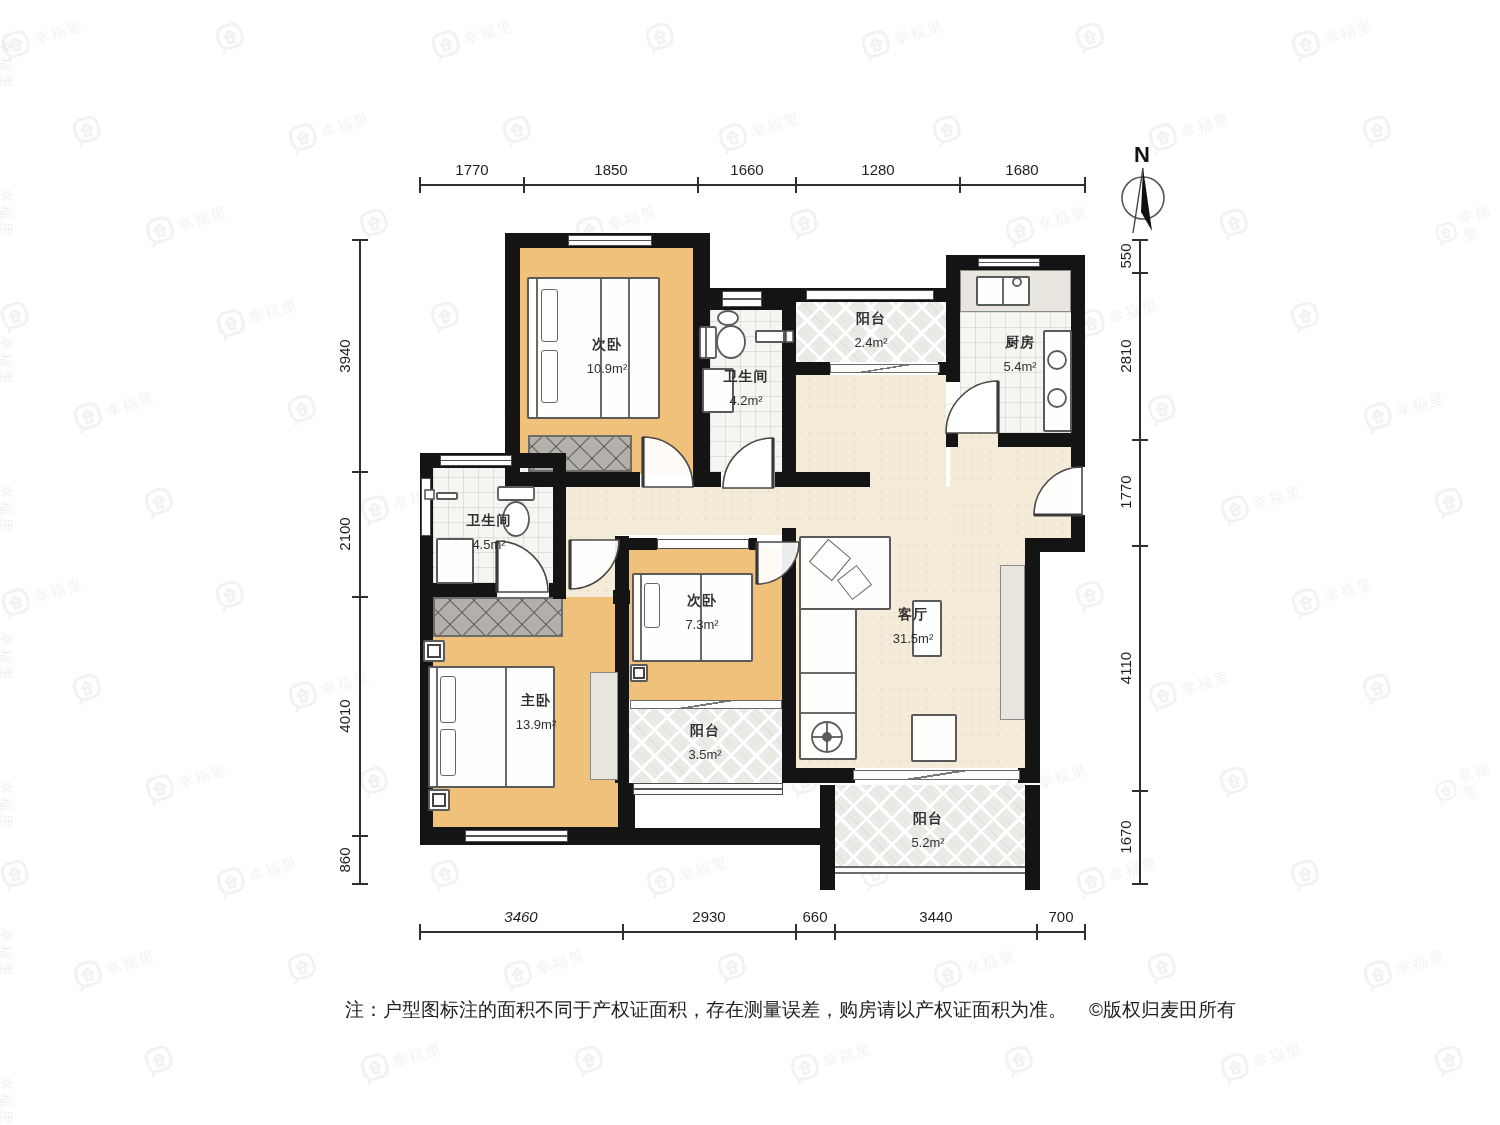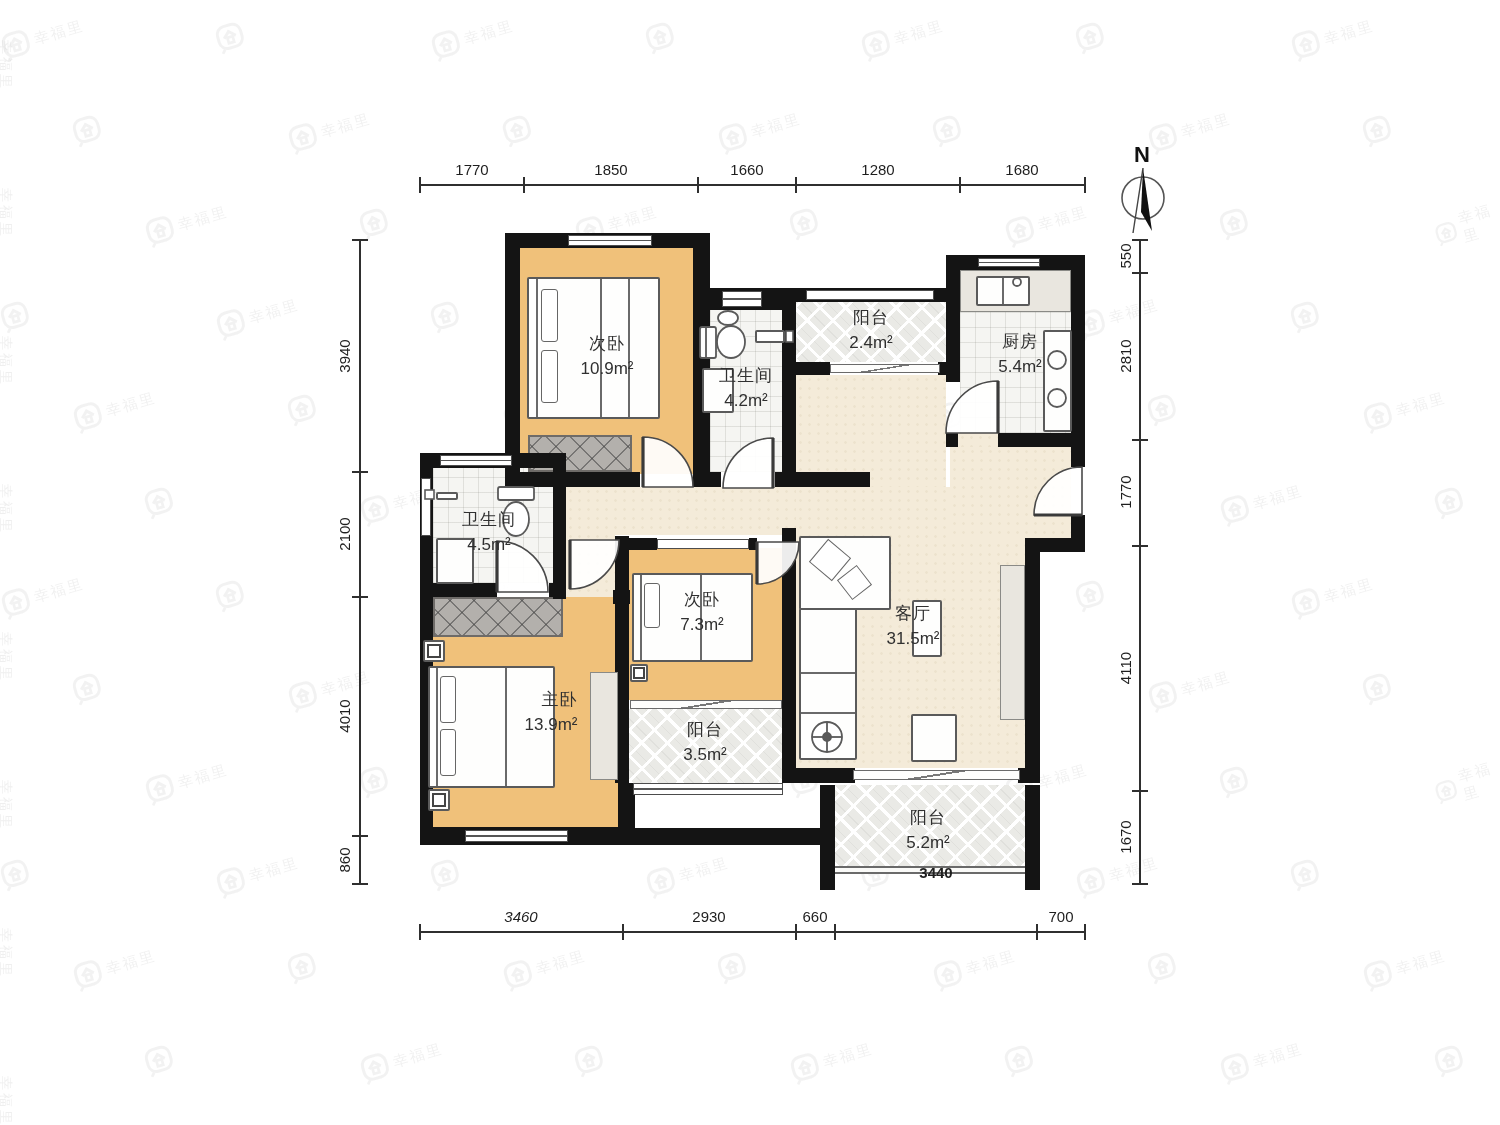--- a/index.html
+++ b/index.html
@@ -48,22 +48,22 @@
   .rail{background:#fafaf8;border-top:2px solid #6a6a6a;border-bottom:2px solid #6a6a6a;}
   
   .furn{background:#fefefd;border:2px solid #5a5a5a;border-radius:2px;}
   .furn-light{background:#e9e6df;border:1.5px solid #8a8a86;}
   .pillow{background:#ffffff;border:1.5px solid #666;border-radius:3px;}
   .diamond{background:#ffffff;border:1.5px solid #666;}
   .hline{background:#6a6a6a;}
   .vline{background:#6a6a6a;}
   
   .room-label{position:absolute;transform:translateX(-50%);text-align:center;color:#303030;white-space:nowrap;}
-  .room-label .rname{display:block;font-size:17px;font-weight:400;letter-spacing:1px;line-height:24px;}
-  .room-label .rarea{display:block;font-size:17px;font-weight:400;line-height:26px;}
+  .room-label .rname{display:block;font-size:14px;font-weight:700;letter-spacing:1px;line-height:24px;}
+  .room-label .rarea{display:block;font-size:13px;font-weight:400;line-height:26px;}
   
   .dim-line-h{position:absolute;height:2px;background:#2f2f2f;}
   .dim-line-v{position:absolute;width:2px;background:#2f2f2f;}
   .tick-v{position:absolute;width:2px;height:16px;background:#2f2f2f;}
   .tick-h{position:absolute;width:16px;height:2px;background:#2f2f2f;}
   .dim-label{position:absolute;font-size:15px;color:#1e1e1e;transform:translateX(-50%);letter-spacing:0;}
   .dim-label.rot{transform:translate(-50%,-50%) rotate(-90deg);white-space:nowrap;}
   
   .north-n{position:absolute;font-size:22px;font-weight:bold;color:#111;}
   .note{position:absolute;font-size:19px;color:#222;white-space:nowrap;}
@@ -1001,21 +1001,21 @@
     <span class="rarea">4.5m²</span>
   </div>
   <div class="room-label" style="left:702px;top:588px;">
     <span class="rname">次卧</span>
     <span class="rarea">7.3m²</span>
   </div>
   <div class="room-label" style="left:913px;top:602px;">
     <span class="rname">客厅</span>
     <span class="rarea">31.5m²</span>
   </div>
-  <div class="room-label" style="left:551px;top:688px;text-align:right;">
+  <div class="room-label" style="left:536px;top:688px;">
     <span class="rname">主卧</span>
     <span class="rarea">13.9m²</span>
   </div>
   <div class="room-label" style="left:705px;top:718px;">
     <span class="rname">阳台</span>
     <span class="rarea">3.5m²</span>
   </div>
   <div class="room-label" style="left:928px;top:806px;">
     <span class="rname">阳台</span>
     <span class="rarea">5.2m²</span>
@@ -1037,21 +1037,21 @@
   <div class="dim-line-h" style="left:420px;top:931px;width:666px;"></div>
   <div class="tick-v" style="left:419px;top:924px;"></div>
   <div class="tick-v" style="left:622px;top:924px;"></div>
   <div class="tick-v" style="left:795px;top:924px;"></div>
   <div class="tick-v" style="left:834px;top:924px;"></div>
   <div class="tick-v" style="left:1036px;top:924px;"></div>
   <div class="tick-v" style="left:1084px;top:924px;"></div>
   <div class="dim-label" style="left:521px;top:908px;font-style:italic;">3460</div>
   <div class="dim-label" style="left:709px;top:908px;">2930</div>
   <div class="dim-label" style="left:815px;top:908px;">660</div>
-  <div class="dim-label" style="left:936px;top:864px;font-weight:bold;">3440</div>
+  <div class="dim-label" style="left:936px;top:908px;">3440</div>
   <div class="dim-label" style="left:1061px;top:908px;">700</div>
 
   <div class="dim-line-v" style="left:359px;top:240px;height:644px;"></div>
   <div class="tick-h" style="left:352px;top:239px;"></div>
   <div class="tick-h" style="left:352px;top:471px;"></div>
   <div class="tick-h" style="left:352px;top:596px;"></div>
   <div class="tick-h" style="left:352px;top:835px;"></div>
   <div class="tick-h" style="left:352px;top:883px;"></div>
   <div class="dim-label rot" style="left:344px;top:356px;">3940</div>
   <div class="dim-label rot" style="left:344px;top:534px;">2100</div>
@@ -1066,13 +1066,16 @@
   <div class="tick-h" style="left:1132px;top:790px;"></div>
   <div class="tick-h" style="left:1132px;top:883px;"></div>
   <div class="dim-label rot" style="left:1125px;top:256px;">550</div>
   <div class="dim-label rot" style="left:1125px;top:356px;">2810</div>
   <div class="dim-label rot" style="left:1125px;top:492px;">1770</div>
   <div class="dim-label rot" style="left:1125px;top:668px;">4110</div>
   <div class="dim-label rot" style="left:1125px;top:837px;">1670</div>
 
   <div class="north-n" style="left:1134px;top:142px;">N</div>
 
+  <div class="note" style="left:345px;top:997px;">
+    <span>注：户型图标注的面积不同于产权证面积，存在测量误差，购房请以产权证面积为准。</span><span class="copy">©版权归麦田所有</span>
+  </div>
 </div>
 
 </body></html>

